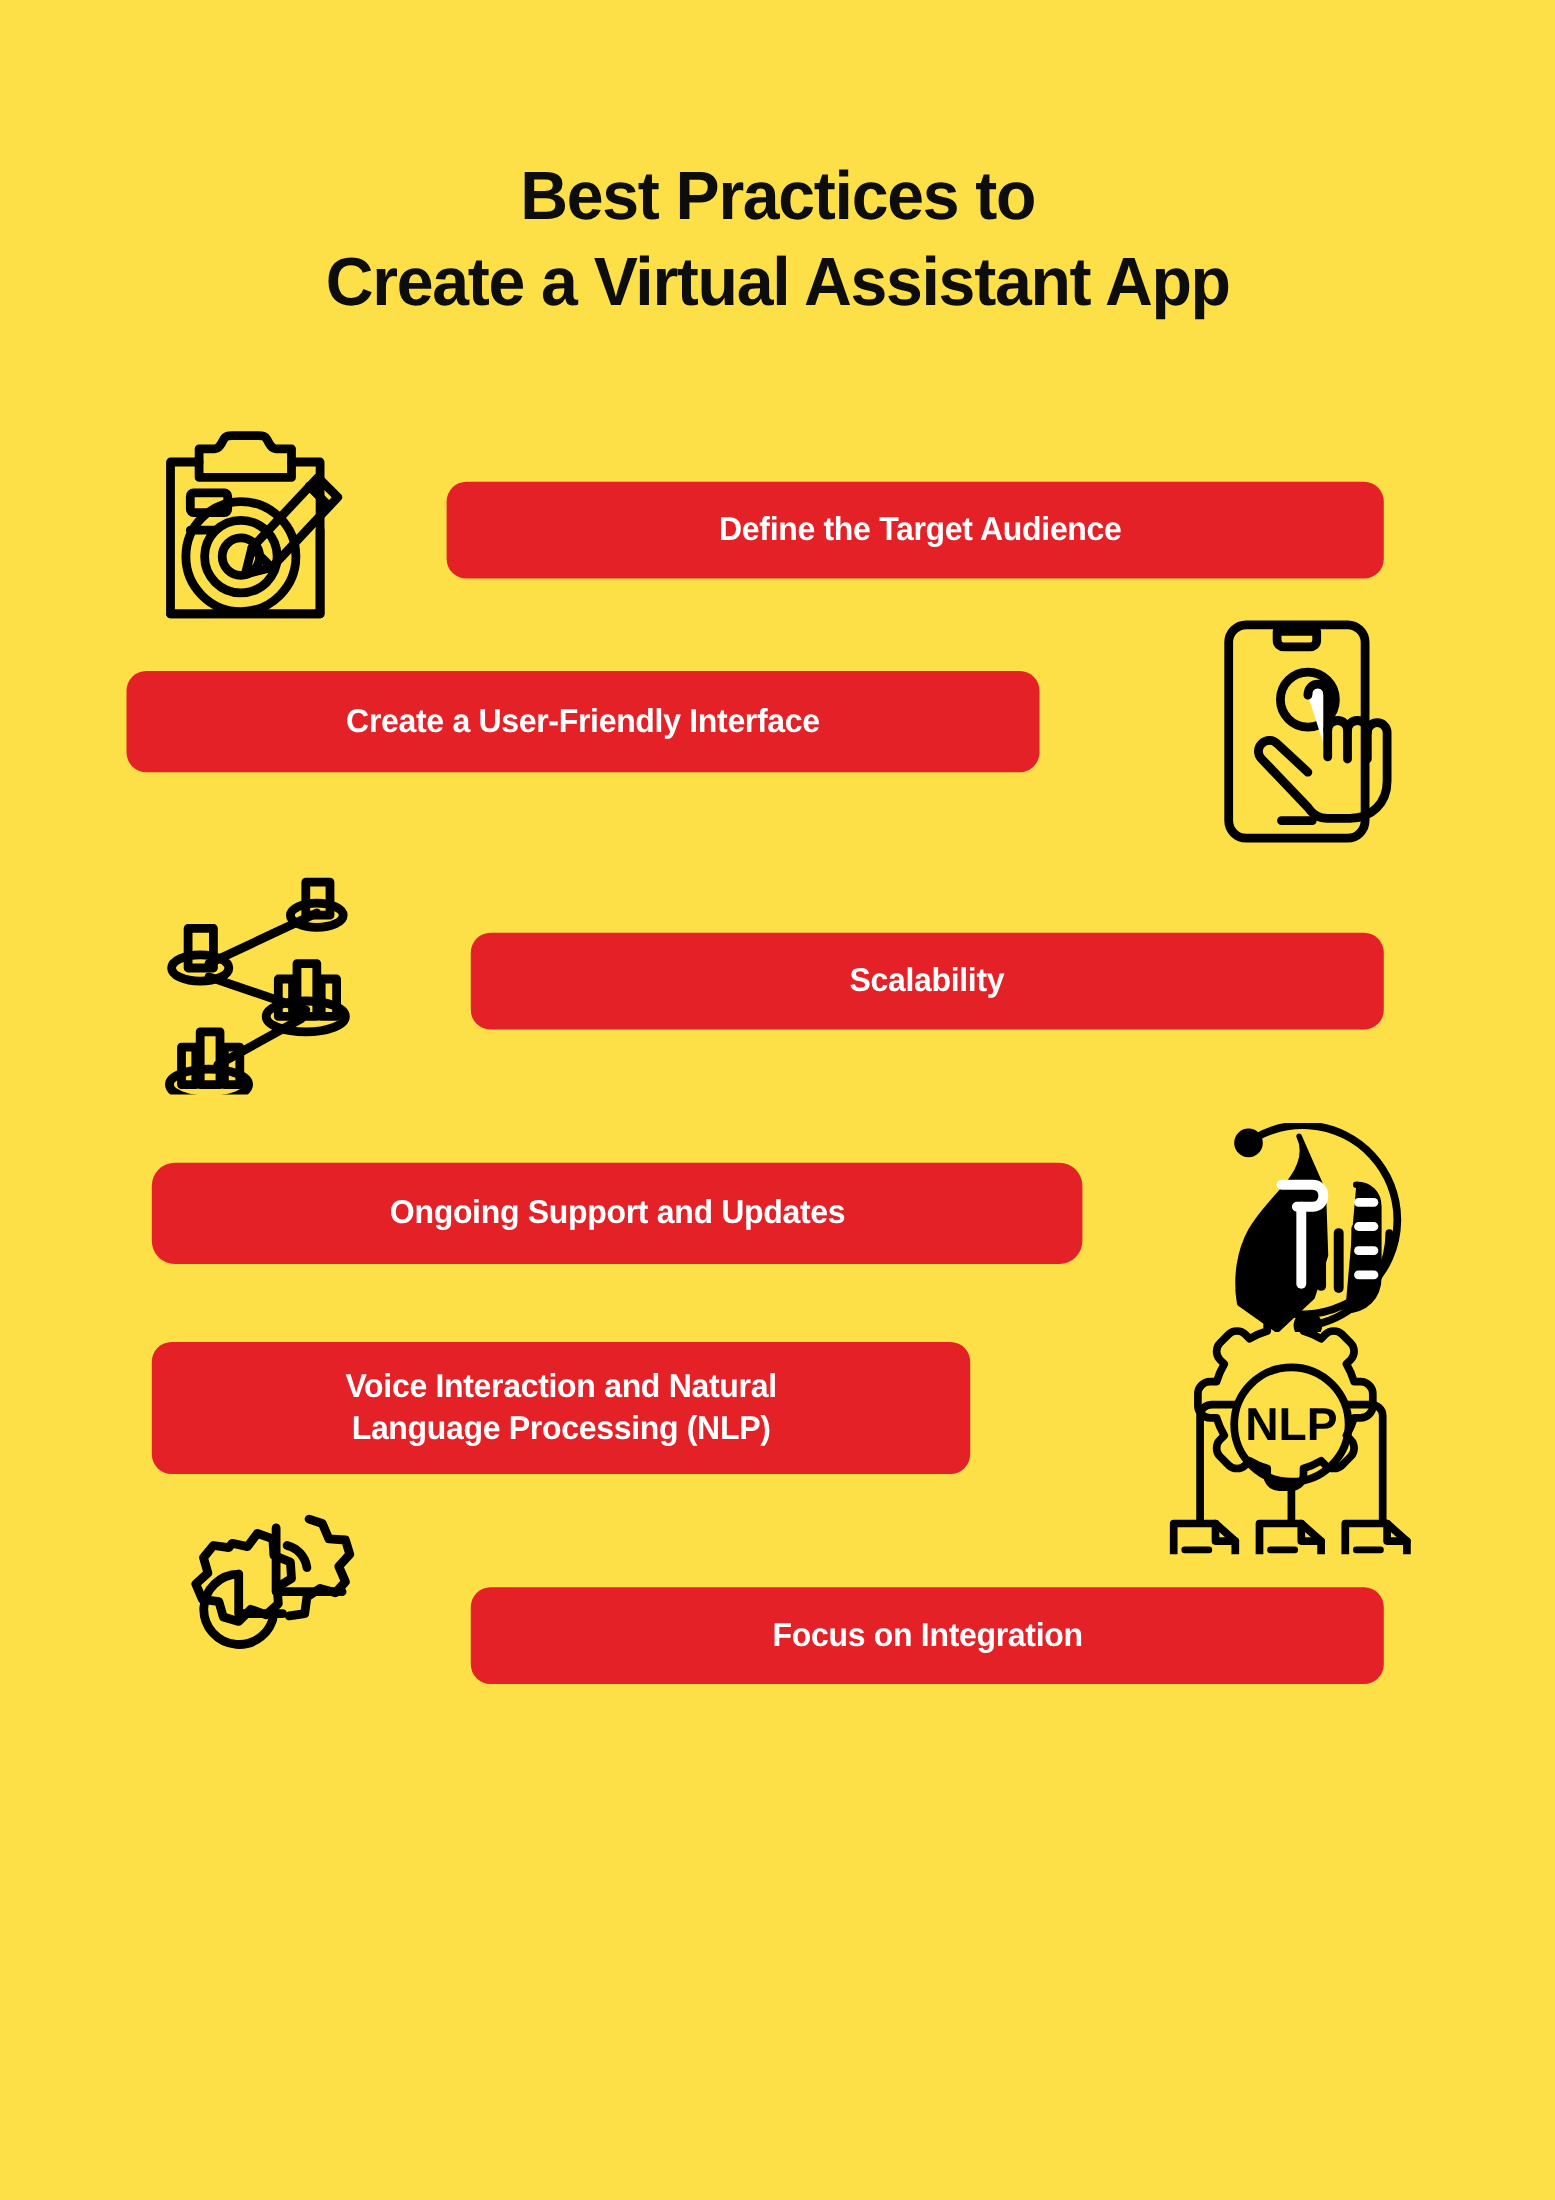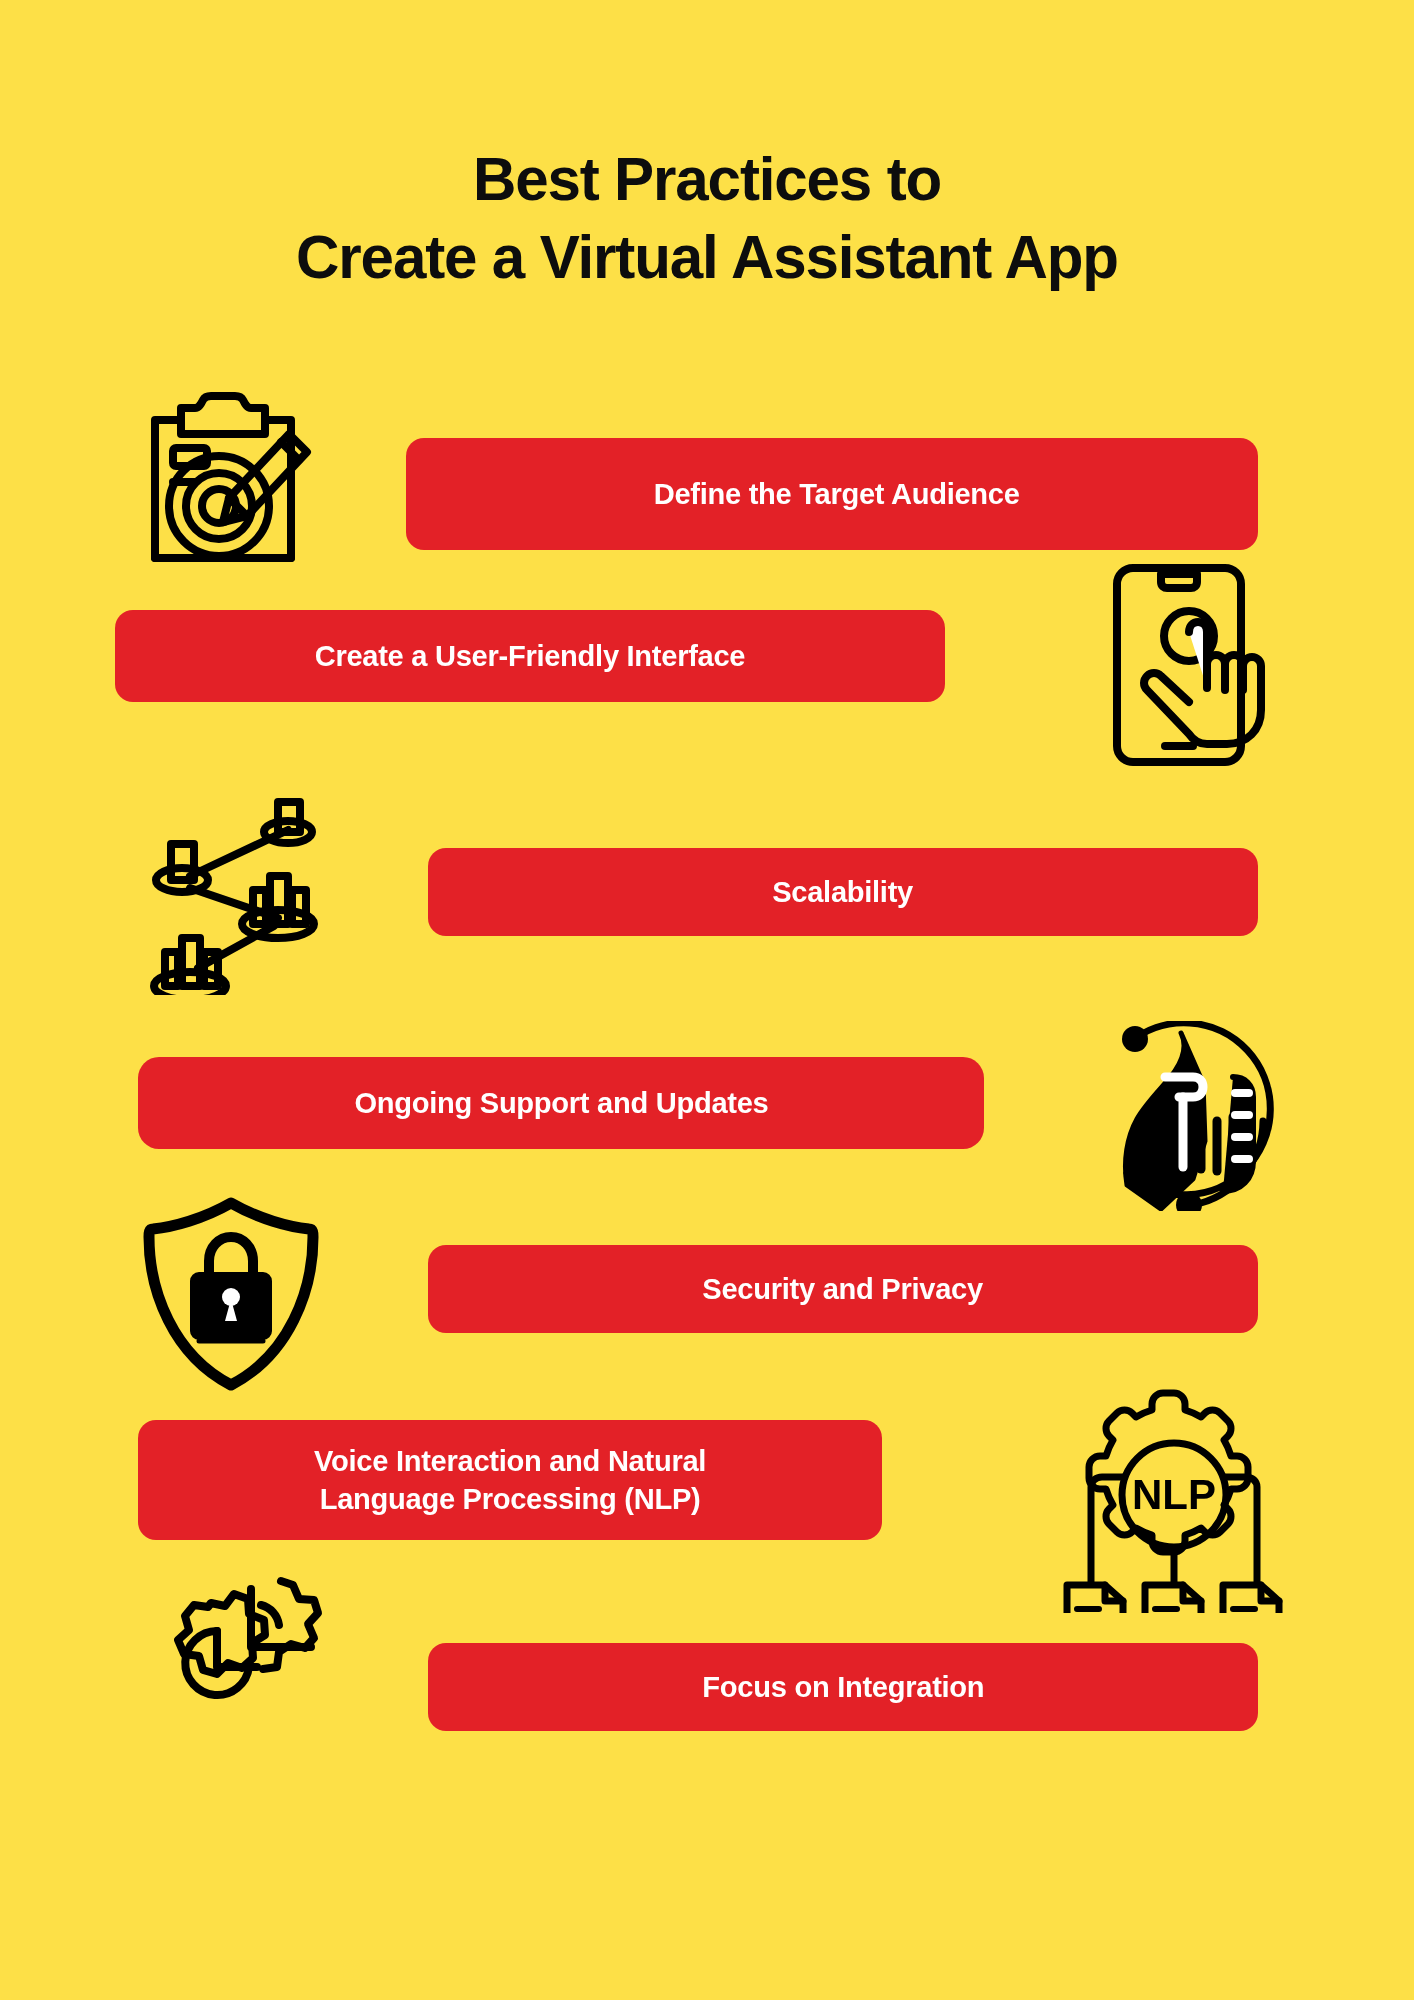--- a/index.html
+++ b/index.html
@@ -78,21 +78,21 @@
   }
 
   .icon-box {
     position: absolute;
     display: flex;
     justify-content: center;
   }
   .icon-box svg { display: block; }
 
   
-  .r1 .pill   { left: 406px; top: 48px;  width: 852px; height: 112px; padding-left: 34px; }
+  .r1 .pill   { left: 406px; top: 48px;  width: 852px; height: 88px; padding-left: 34px; }
   .r1 .icon-box { left: 128px; top: 0px;  width: 190px; height: 190px; }
 
   .r2 .pill   { left: 115px; top: 20px;  width: 830px; height: 92px; }
   .r2 .icon-box { left: 1098px; top: -30px; width: 190px; height: 220px; }
 
   .r3 .pill   { left: 428px; top: 58px;  width: 830px; height: 88px; }
   .r3 .icon-box { left: 136px; top: 0px;  width: 200px; height: 210px; }
 
   .r4 .pill   { left: 138px; top: 52px;  width: 846px; height: 92px; border-radius: 21px; }
   .r4 .icon-box { left: 1076px; top: 16px; width: 214px; height: 200px; }
@@ -215,36 +215,20 @@
           <path d="M152 94 H166" stroke="#fff" stroke-width="8"></path>
           <path d="M152 116 H166" stroke="#fff" stroke-width="8"></path>
           <path d="M152 138 H166" stroke="#fff" stroke-width="8"></path>
         </svg>
       </div>
       <div class="pill">
         <span class="pill-label">Ongoing Support and Updates</span>
       </div>
     </div>
 
-    <div class="row r5" style="height:200px;">
-      <div class="icon-box">
-        <svg width="176" height="196" viewBox="0 0 176 196" fill="none" stroke="#000" stroke-width="11" stroke-linecap="round" stroke-linejoin="round">
-          <path d="M88 8 C60 24 30 32 10 34 C6 34 6 38 6 42 C6 96 30 160 88 190
-                   C146 160 170 96 170 42 C170 38 170 34 166 34 C146 32 116 24 88 8 Z"></path>
-          <path d="M66 80 V66 C66 52 76 42 88 42 C100 42 110 52 110 66 V80" stroke-width="10"></path>
-          <rect x="50" y="80" width="76" height="62" rx="6" fill="#000" stroke="#000" stroke-width="6"></rect>
-          <path d="M56 146 H120" stroke-width="5"></path>
-          <circle cx="88" cy="102" r="9" fill="#fff" stroke="none"></circle>
-          <path d="M88 104 L82 126 H94 Z" fill="#fff" stroke="none"></path>
-        </svg>
-      </div>
-      <div class="pill">
-        <span class="pill-label">Security and Privacy</span>
-      </div>
-    </div>
 
     <div class="row r6" style="height:200px;">
       <div class="icon-box">
         <svg width="226" height="226" viewBox="0 0 226 226" fill="none" stroke="#000" stroke-width="7" stroke-linecap="round" stroke-linejoin="round">
 
           <path d="M113 6 c6 0 11 5 11 11 v6 a70 70 0 0 1 16 7 l4-4 c4-4 11-4 15 0 l8 8 c4 4 4 11 0 15
                    l-4 4 a70 70 0 0 1 7 16 h6 c6 0 11 5 11 11 v11 c0 6-5 11-11 11 h-6 a70 70 0 0 1-7 16
                    l4 4 c4 4 4 11 0 15 l-8 8 c-4 4-11 4-15 0 l-4-4 a70 70 0 0 1-16 7 v6 c0 6-5 11-11 11
                    h-11 c-6 0-11-5-11-11 v-6 a70 70 0 0 1-16-7 l-4 4 c-4 4-11 4-15 0 l-8-8 c-4-4-4-11 0-15
                    l4-4 a70 70 0 0 1-7-16 h-6 c-6 0-11-5-11-11 v-11 c0-6 5-11 11-11 h6 a70 70 0 0 1 7-16

